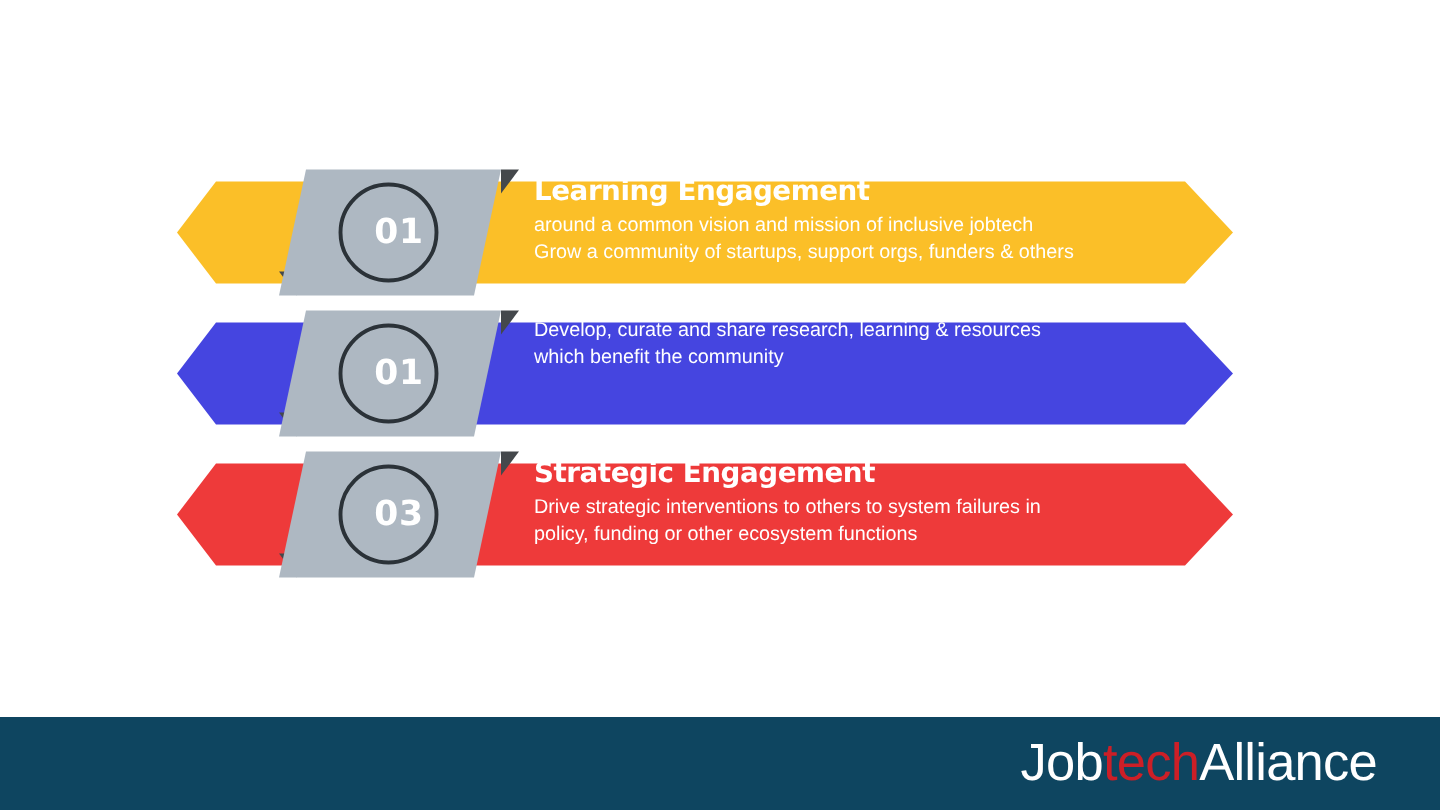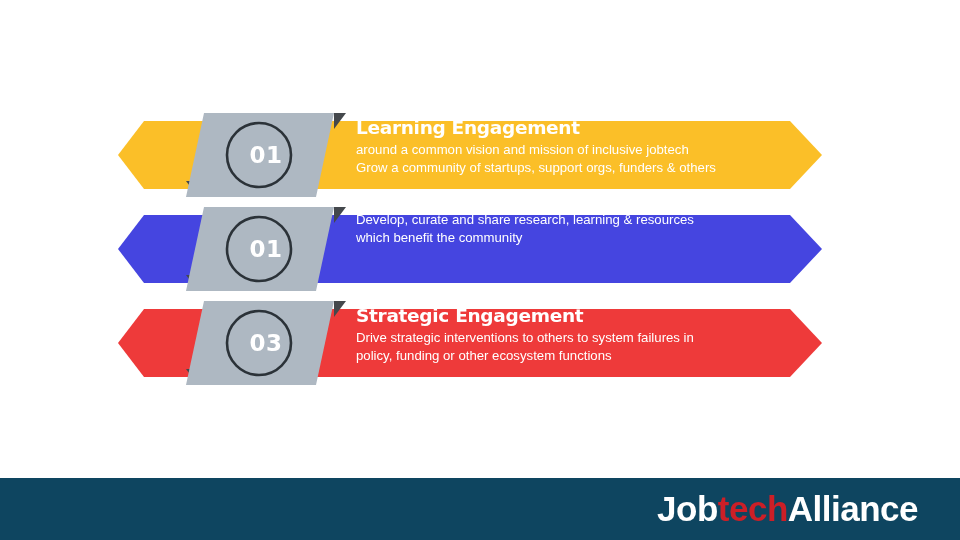--- a/index.html
+++ b/index.html
@@ -108,21 +108,21 @@
     height: 62px;
     background: #0E4560;
   }
   #logo {
     position: absolute;
     right: 42px;
     top: 50%;
     transform: translateY(-50%);
     font-family: "Liberation Sans", sans-serif;
     font-size: 35px;
-    font-weight: bold;
+    font-weight: normal;
     letter-spacing: -0.5px;
     white-space: nowrap;
   }
   #logo .lg-job  { color: #ffffff; }
   #logo .lg-tech { color: #CC1F27; }
   #logo .lg-all  { color: #ffffff; }
 </style>
 </head>
 <body style="background: rgb(255, 255, 255);">
 

